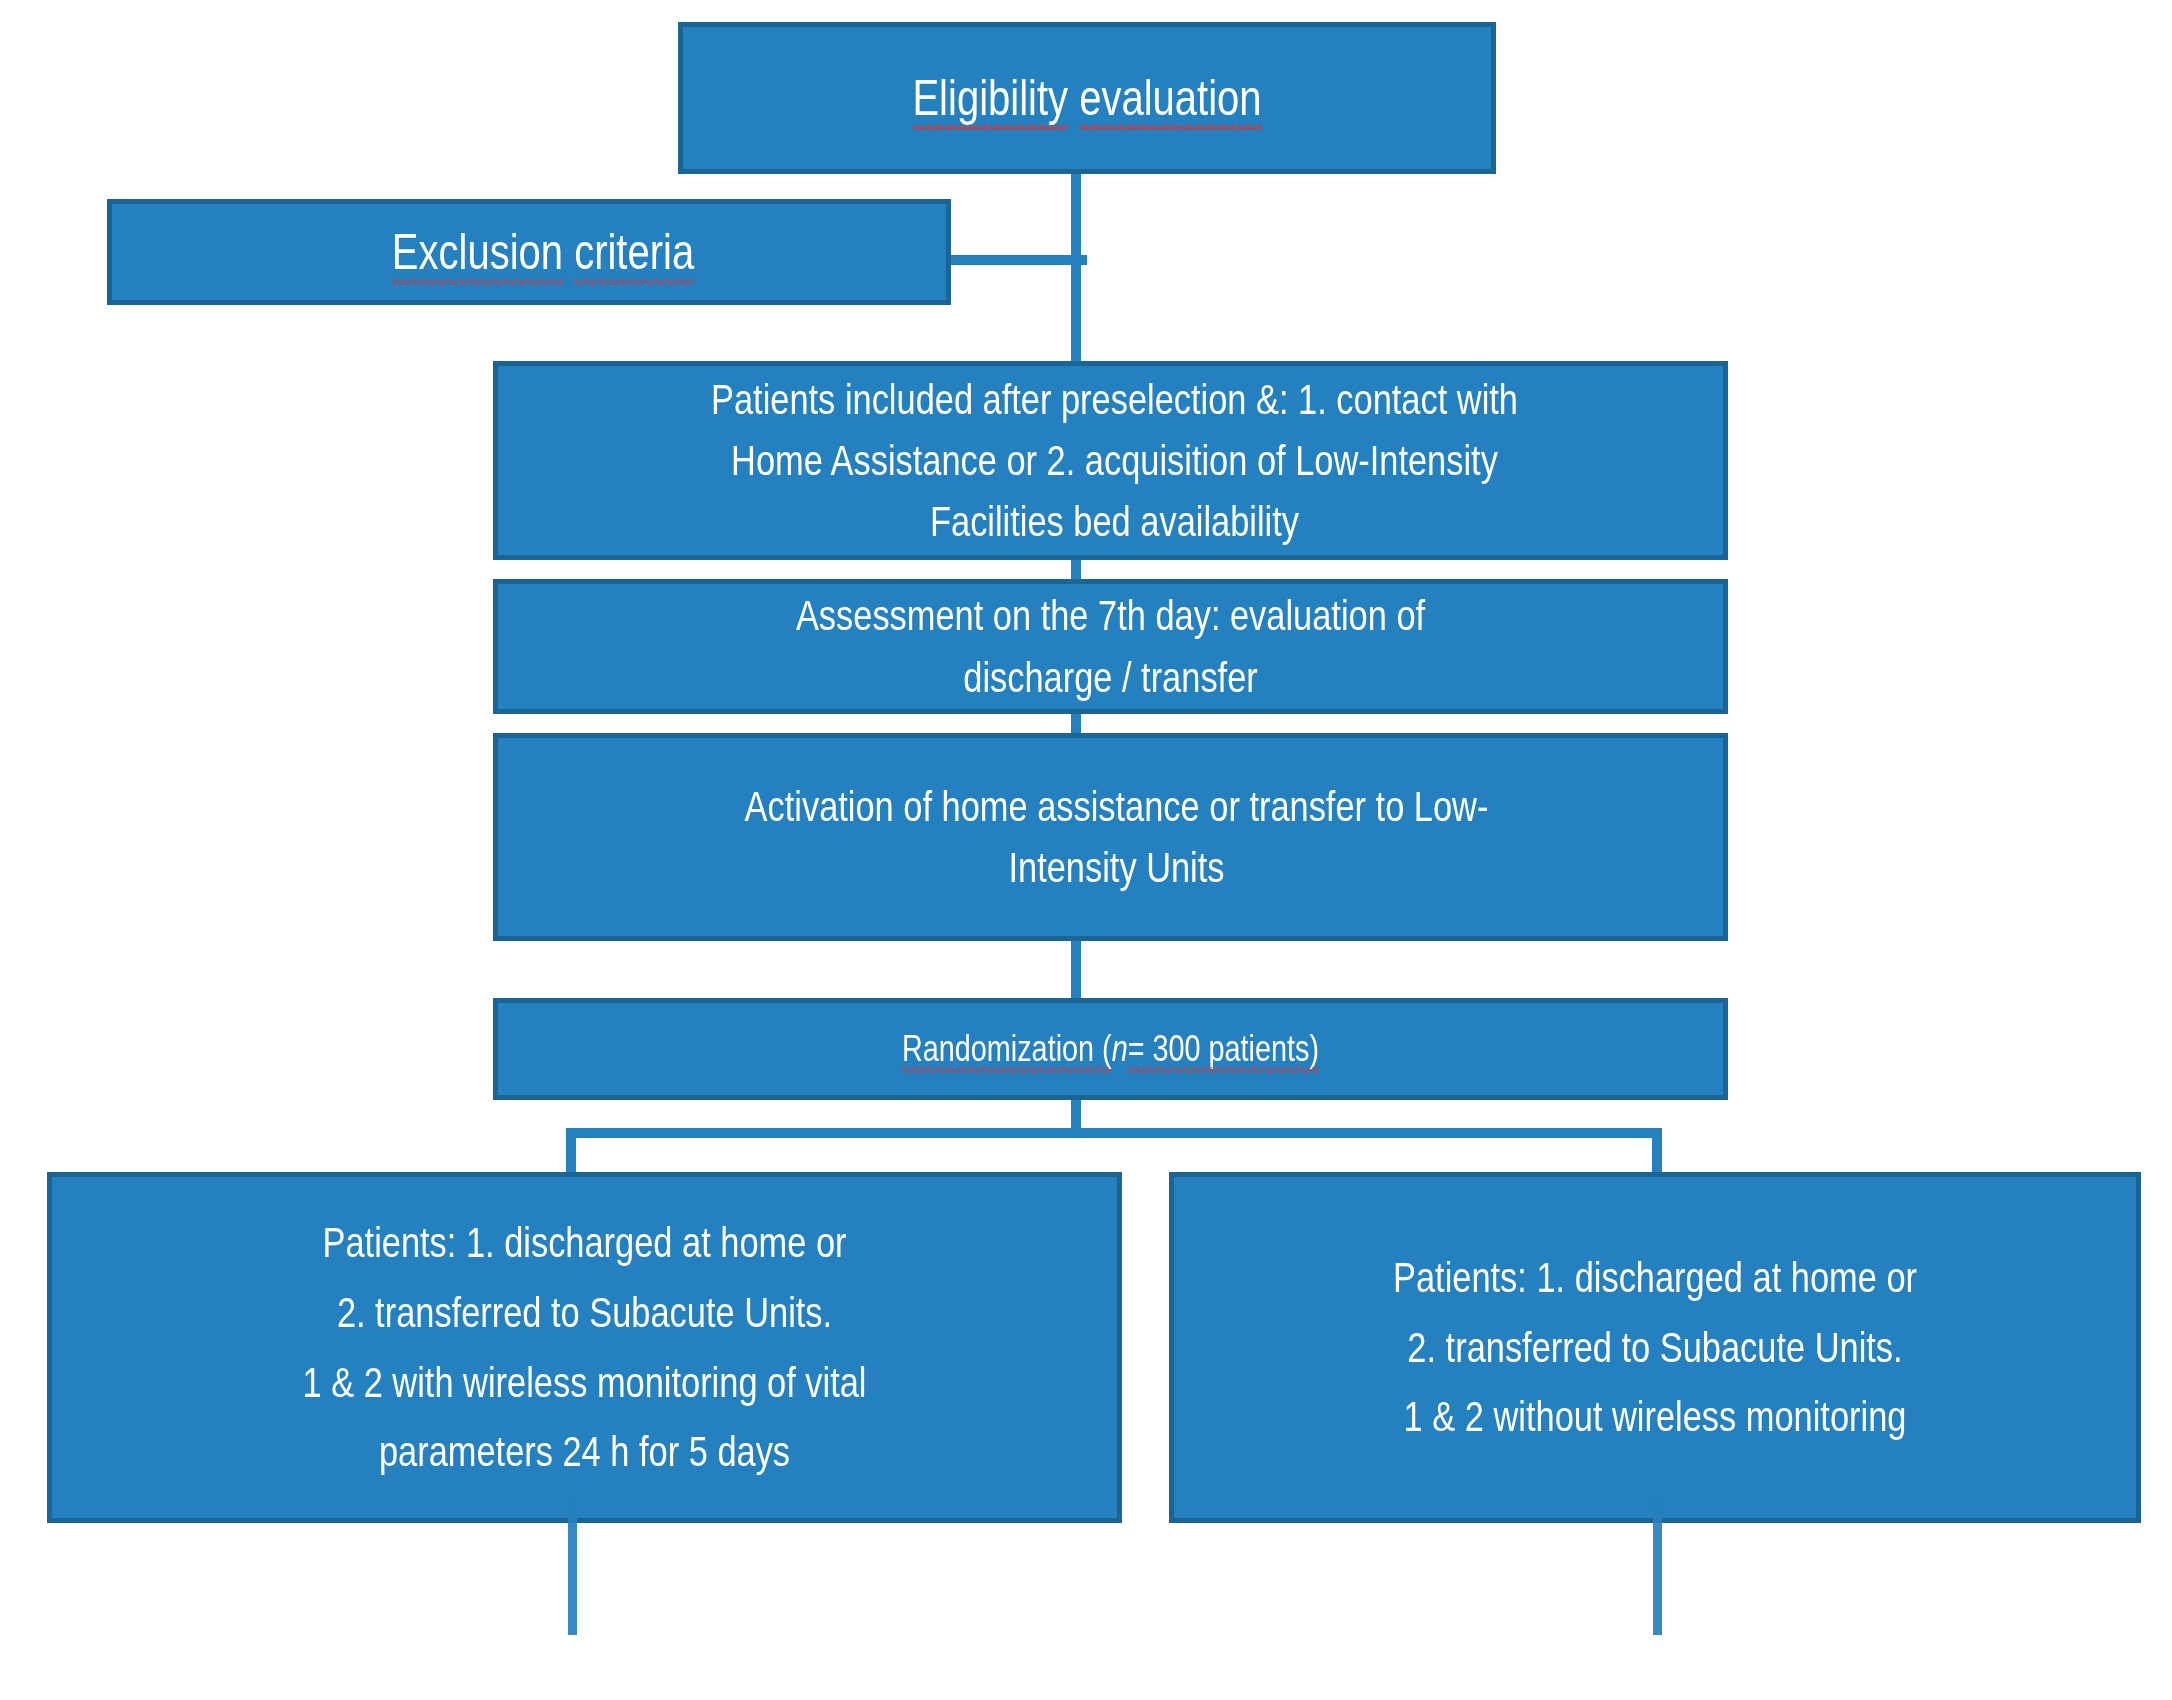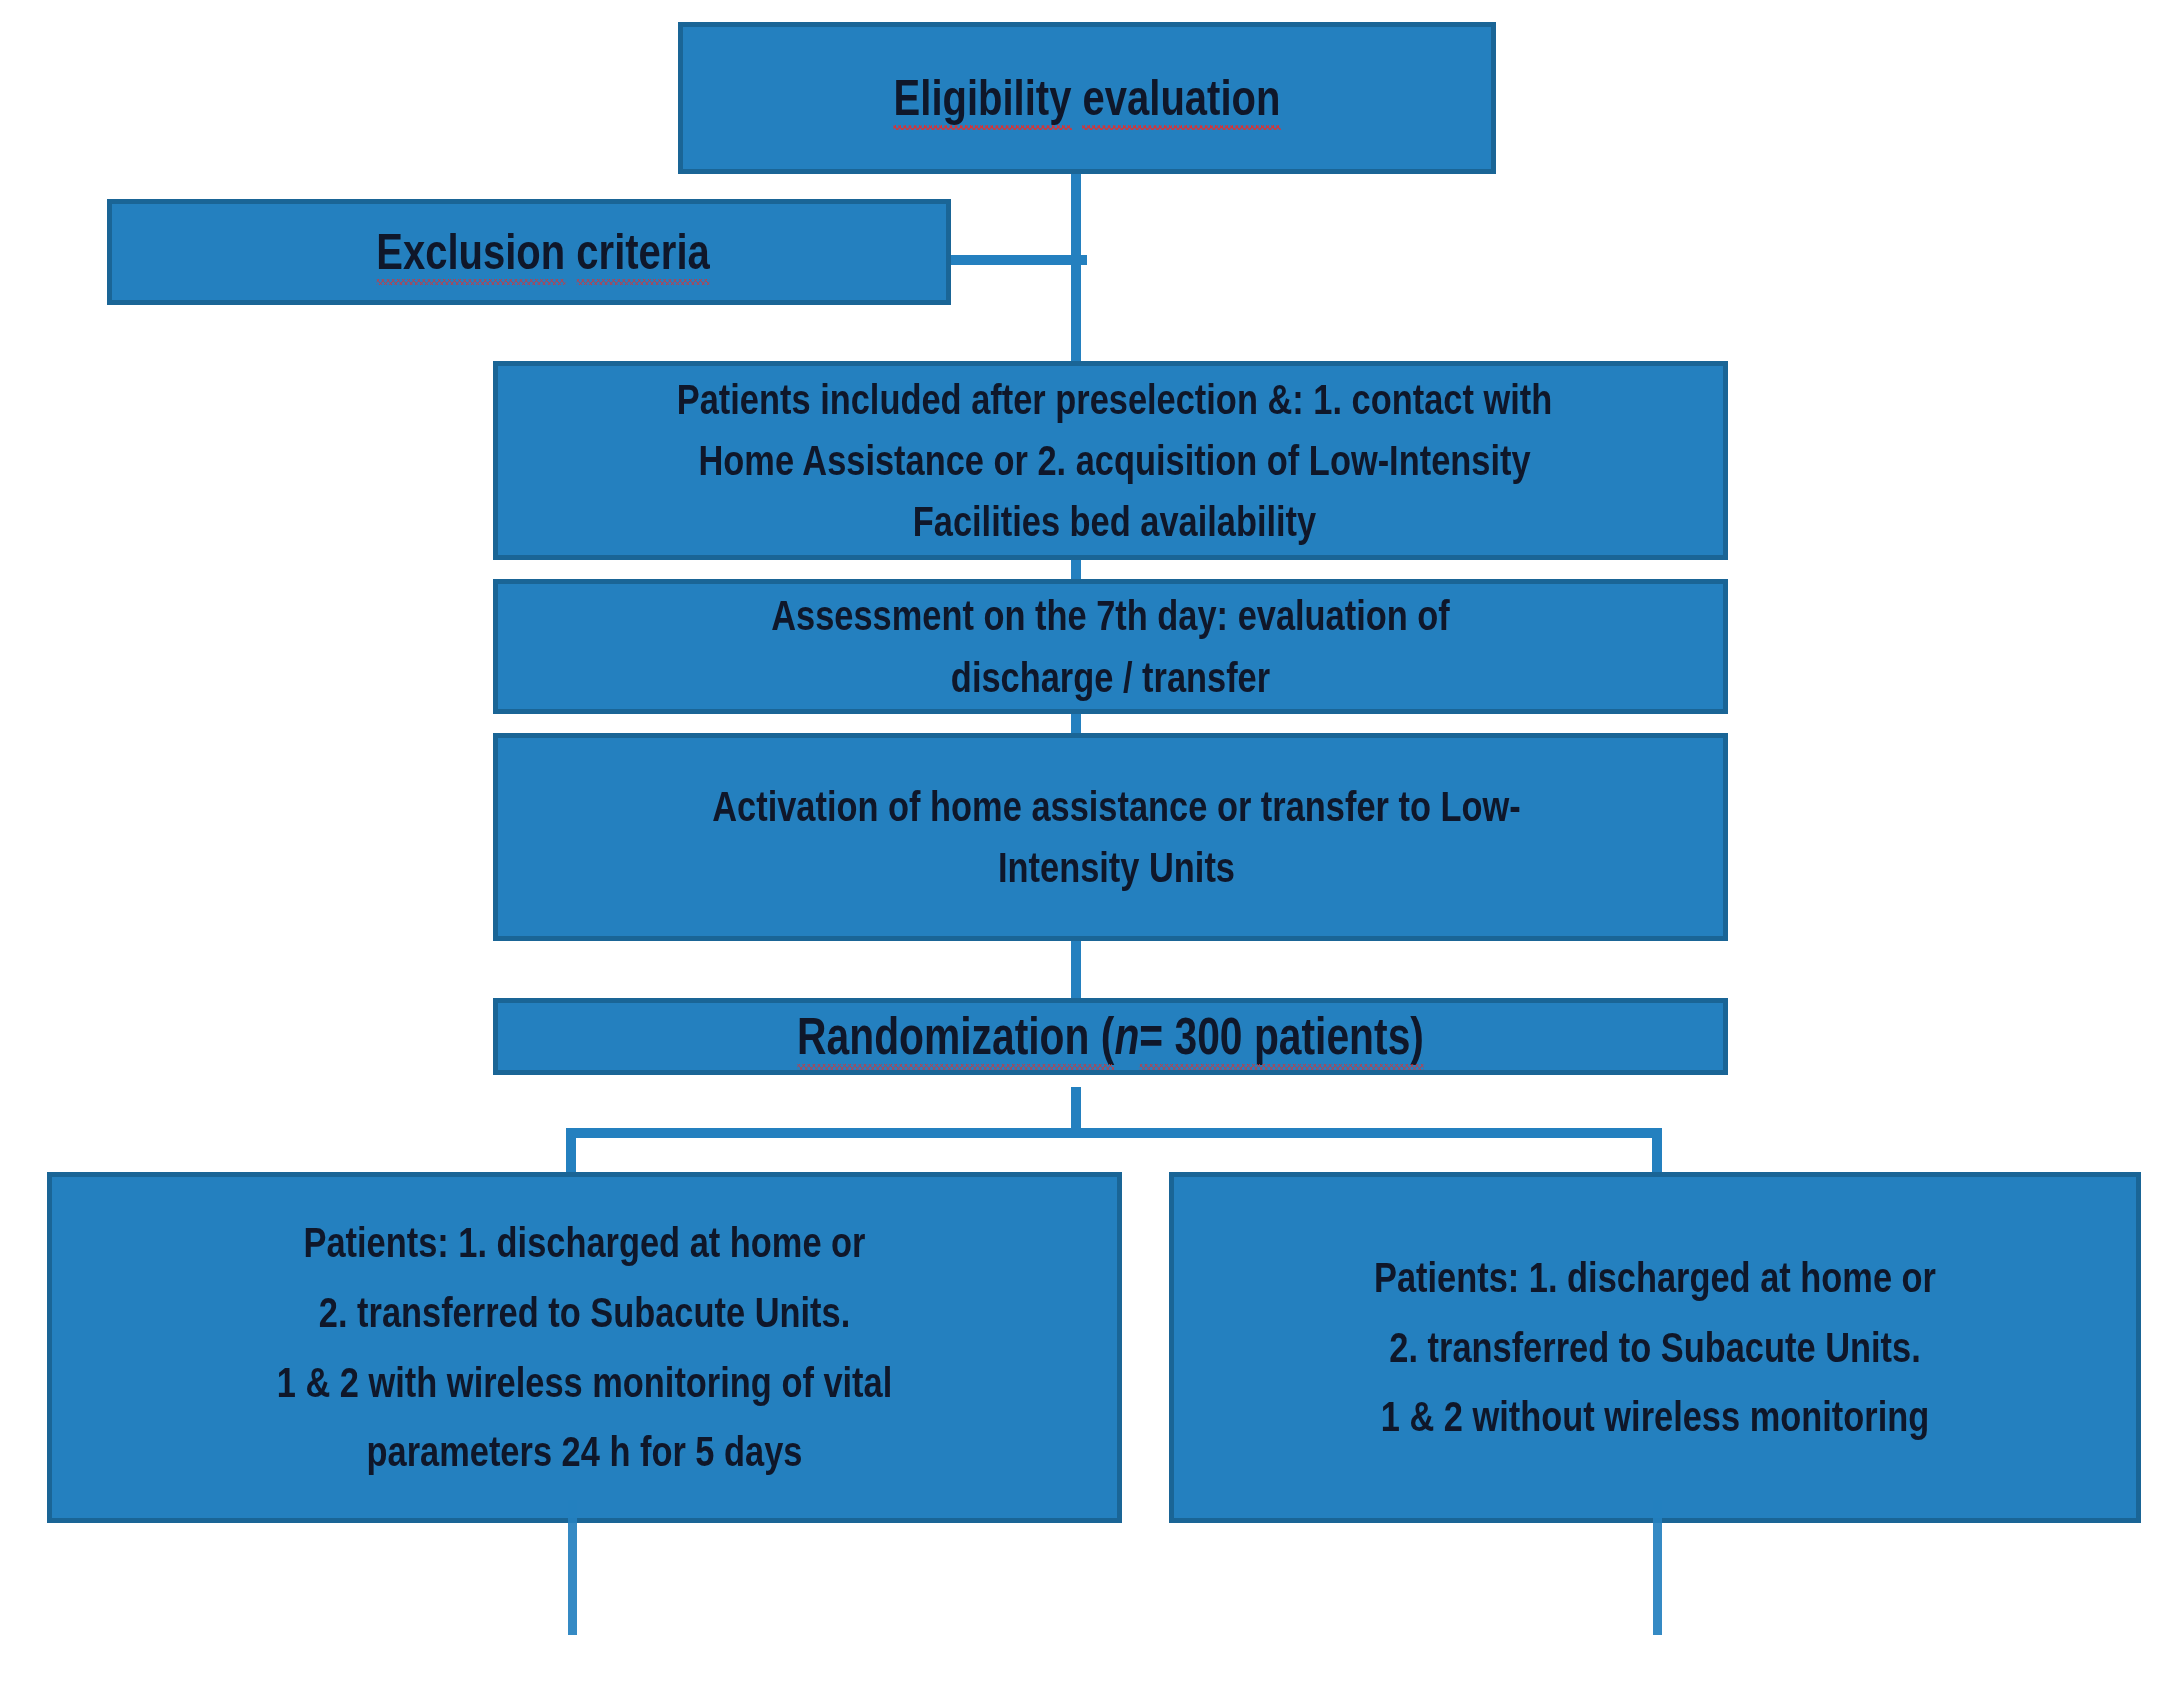--- a/index.html
+++ b/index.html
@@ -4,21 +4,21 @@
 <style>
   html,body{margin:0;padding:0;background:#ffffff;}
   body{width:2172px;height:1700px;position:relative;overflow:hidden;
        font-family:"Liberation Sans","DejaVu Sans",sans-serif;}
 
   #stage{position:absolute;left:0;top:0;width:2172px;height:1700px;}
 
   .box{position:absolute;box-sizing:border-box;
        background:#2480bf;border:5.6px solid #1a6596;
        display:flex;align-items:center;justify-content:center;
-       text-align:center;color:#0f172a;font-weight:bold;
+       text-align:center;color:#ffffff;font-weight:normal;
        z-index:5;}
   .box .txt{width:100%;padding:0 14.4px;box-sizing:border-box;
             transform:scaleX(0.80);transform-origin:center center;
             white-space:pre-line;}
 
   
   .conn{position:absolute;background:#2480bf;z-index:2;}
   .conn.over{z-index:8;}
 
   
@@ -71,21 +71,21 @@
   <div class="box" style="left:493px;top:579px;width:1235px;height:135px;font-size:43px;line-height:1.42;">
     <div class="txt"><span>Assessment on the 7th day: evaluation of</span>
 <span>discharge / transfer</span></div>
   </div>
 
   <div class="box" style="left:493px;top:733px;width:1235px;height:208px;font-size:43px;line-height:1.42;padding-left:12px;">
     <div class="txt"><span>Activation of home assistance or transfer to Low-</span>
 <span>Intensity  Units</span></div>
   </div>
 
-  <div class="box" style="left:493px;top:998px;width:1235px;height:77px;font-size:51px;">
+  <div class="box" style="left:493px;top:998px;width:1235px;height:102px;font-size:36px;">
     <div class="txt"><span class="sq">Randomization (</span><span class="it">n</span><span class="sq"> = 300 patients)</span></div>
   </div>
 
   <div class="box" style="left:47px;top:1172px;width:1075px;height:351px;font-size:43px;line-height:1.62;">
     <div class="txt"><span>Patients: 1. discharged at home or</span>
 <span>2. transferred to Subacute Units.</span>
 <span>1 &amp; 2 with wireless monitoring of vital</span>
 <span>parameters 24 h for 5 days</span></div>
   </div>
 

